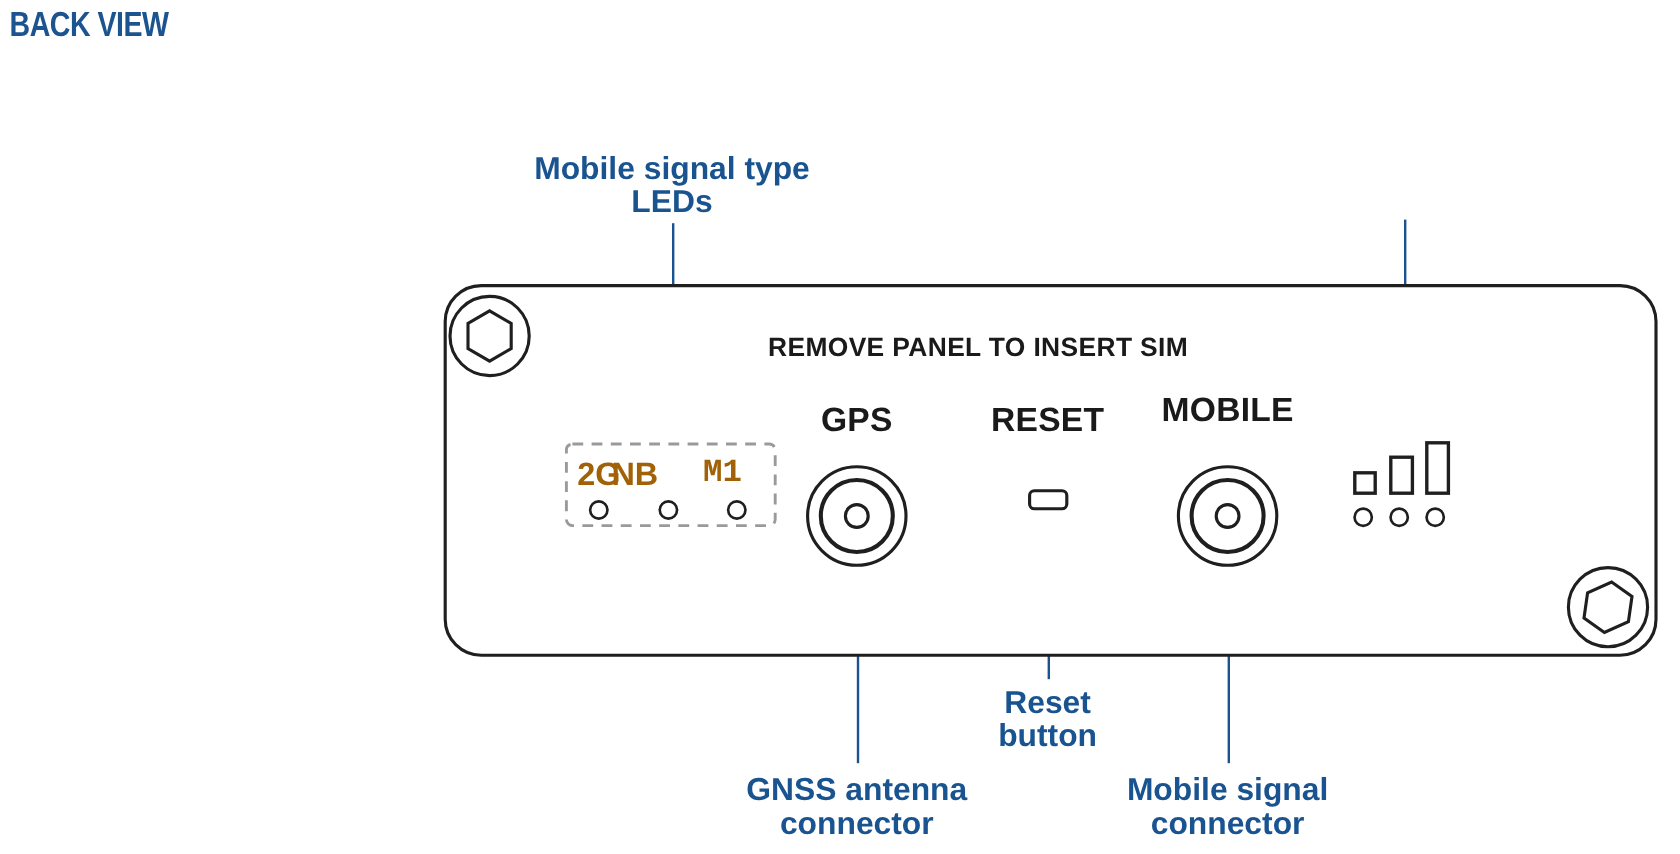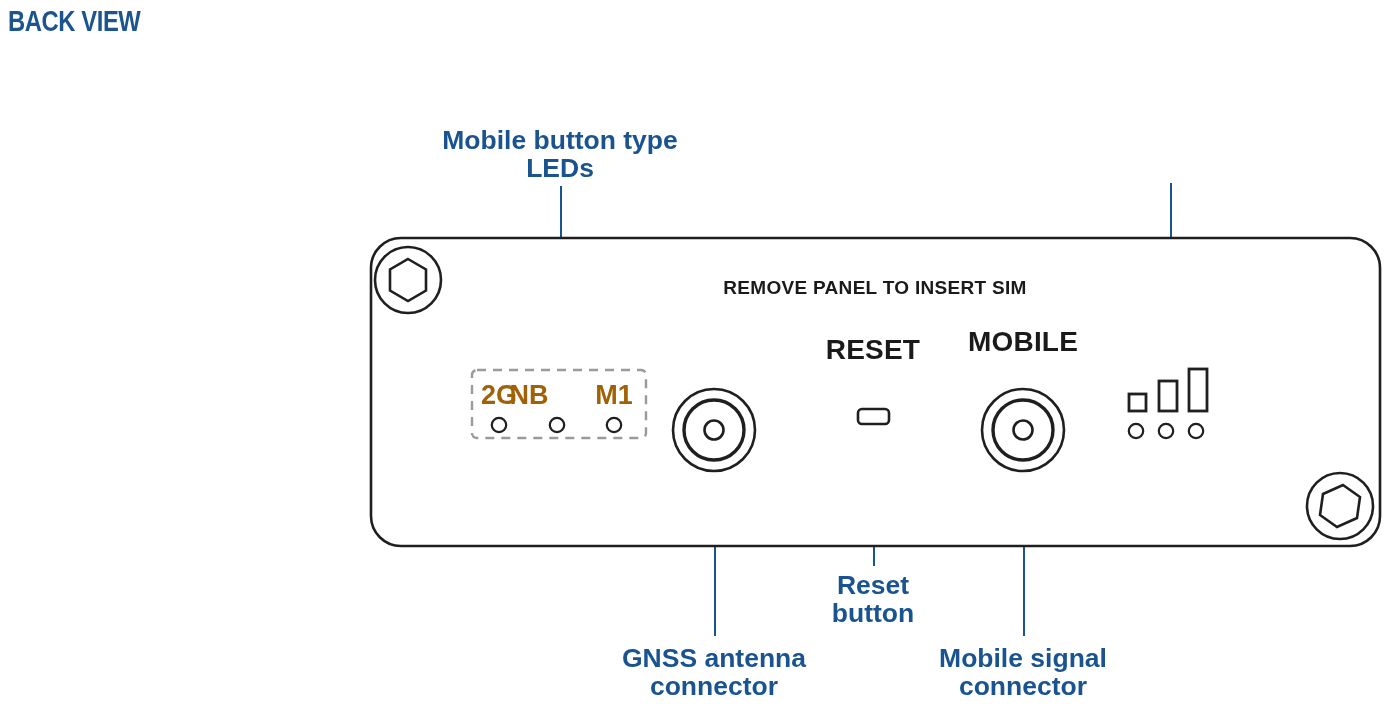--- a/index.html
+++ b/index.html
@@ -43,23 +43,22 @@
   .panel-svg{position:absolute;left:0;top:0;}
 
   
   .panel-txt{
     position:absolute;
     color:#1a1a1a;
     font-weight:bold;
     white-space:nowrap;
   }
   .sim-note{
-    font-size:19px;
+    font-size:22px;
     letter-spacing:0.3px;
-    text-align:center;
   }
   .port-label{font-size:28px;letter-spacing:0.2px;text-align:center;}
   .led-tag{
     font-size:27px;
     font-weight:bold;
     color:#a16207;
     text-align:center;
     position:absolute;
   }
 </style>
@@ -117,26 +116,27 @@
 
     <circle cx="1136" cy="431" r="7.2" fill="#ffffff" stroke="#1f1f1f" stroke-width="2.2"></circle>
     <circle cx="1166" cy="431" r="7.2" fill="#ffffff" stroke="#1f1f1f" stroke-width="2.2"></circle>
     <circle cx="1196" cy="431" r="7.2" fill="#ffffff" stroke="#1f1f1f" stroke-width="2.2"></circle>
   </svg>
 
   <div class="panel-txt sim-note" style="left:640px;top:277px;width:470px;">REMOVE PANEL TO INSERT SIM</div>
 
   <div class="led-tag" style="left:469px;top:380px;width:60px;">2G</div>
   <div class="led-tag" style="left:499px;top:380px;width:60px;">NB</div>
-  <div class="led-tag" style="left:584px;top:380px;width:60px;">M1</div>
+  <div class="led-tag" style="left:572px;top:380px;width:60px;font-family:Liberation Mono, monospace;">M1</div>
 
+  <div class="panel-txt port-label" style="left:634px;top:334px;width:160px;">GPS</div>
   <div class="panel-txt port-label" style="left:783px;top:334px;width:180px;">RESET</div>
   <div class="panel-txt port-label" style="left:928px;top:326px;width:190px;">MOBILE</div>
 
-  <div class="callout" style="left:410px;top:126px;width:300px;">Mobile button type
+  <div class="callout" style="left:410px;top:126px;width:300px;">Mobile signal type
 LEDs</div>
 
 
   <div class="callout" style="left:564px;top:644px;width:300px;">GNSS  antenna
 connector</div>
 
   <div class="callout" style="left:783px;top:571px;width:180px;">Reset
 button</div>
 
   <div class="callout" style="left:873px;top:644px;width:300px;">Mobile signal

